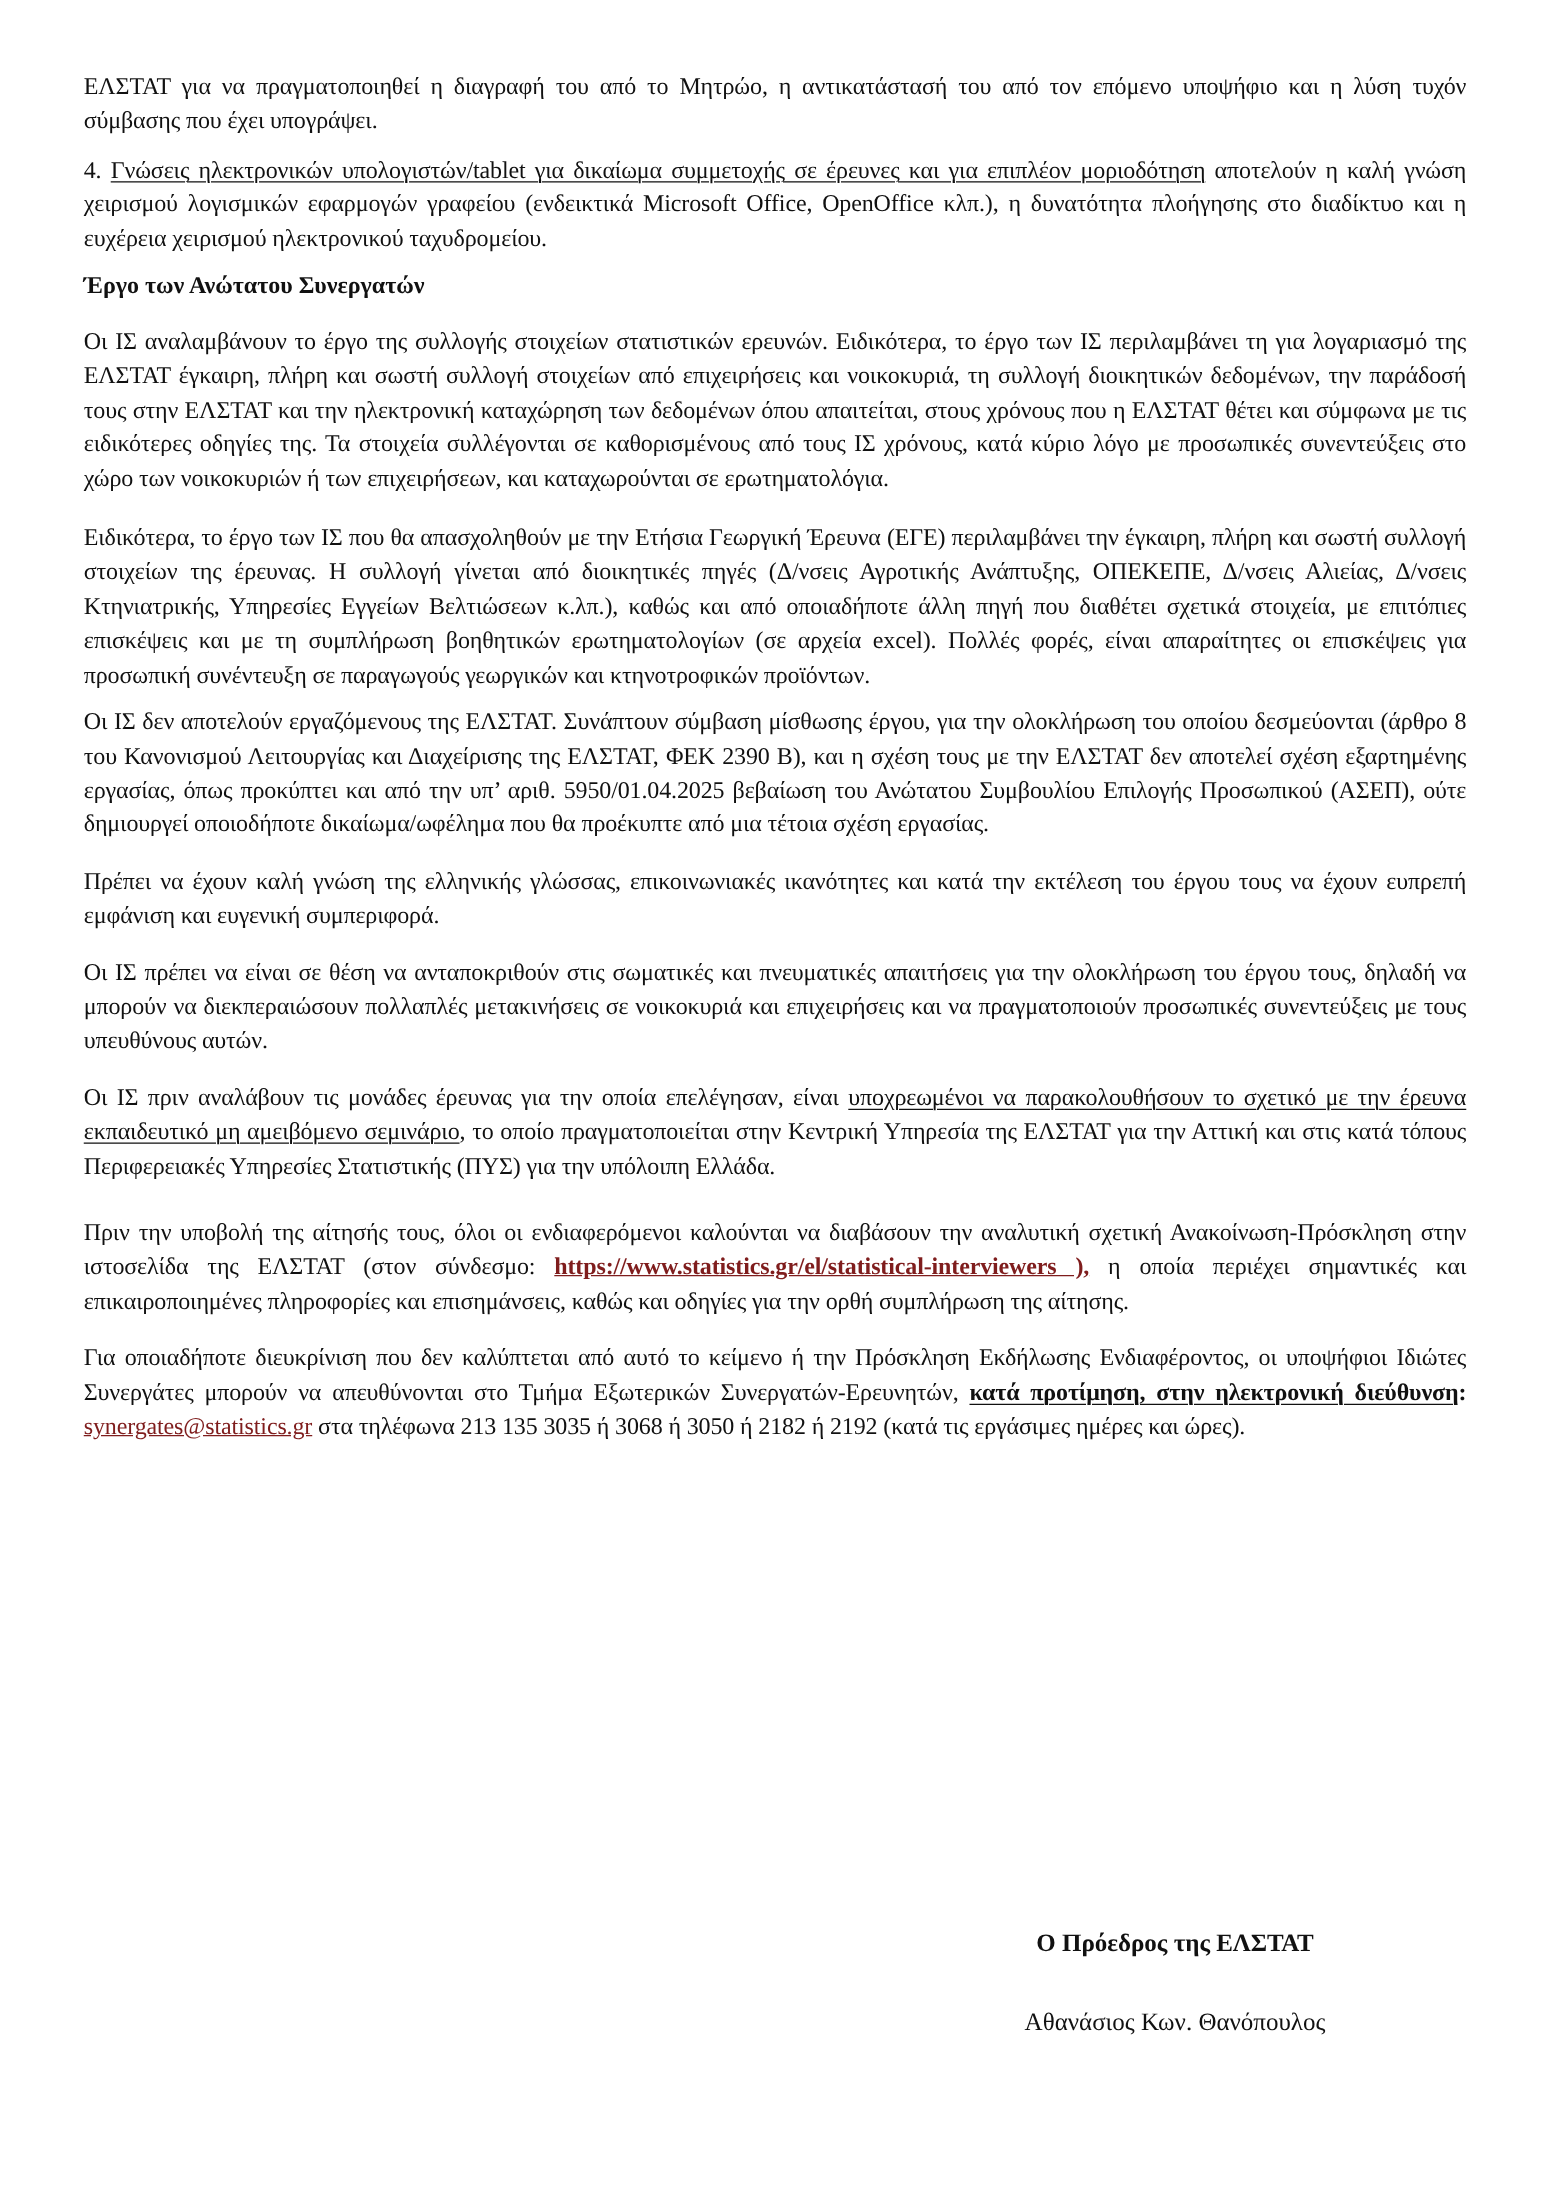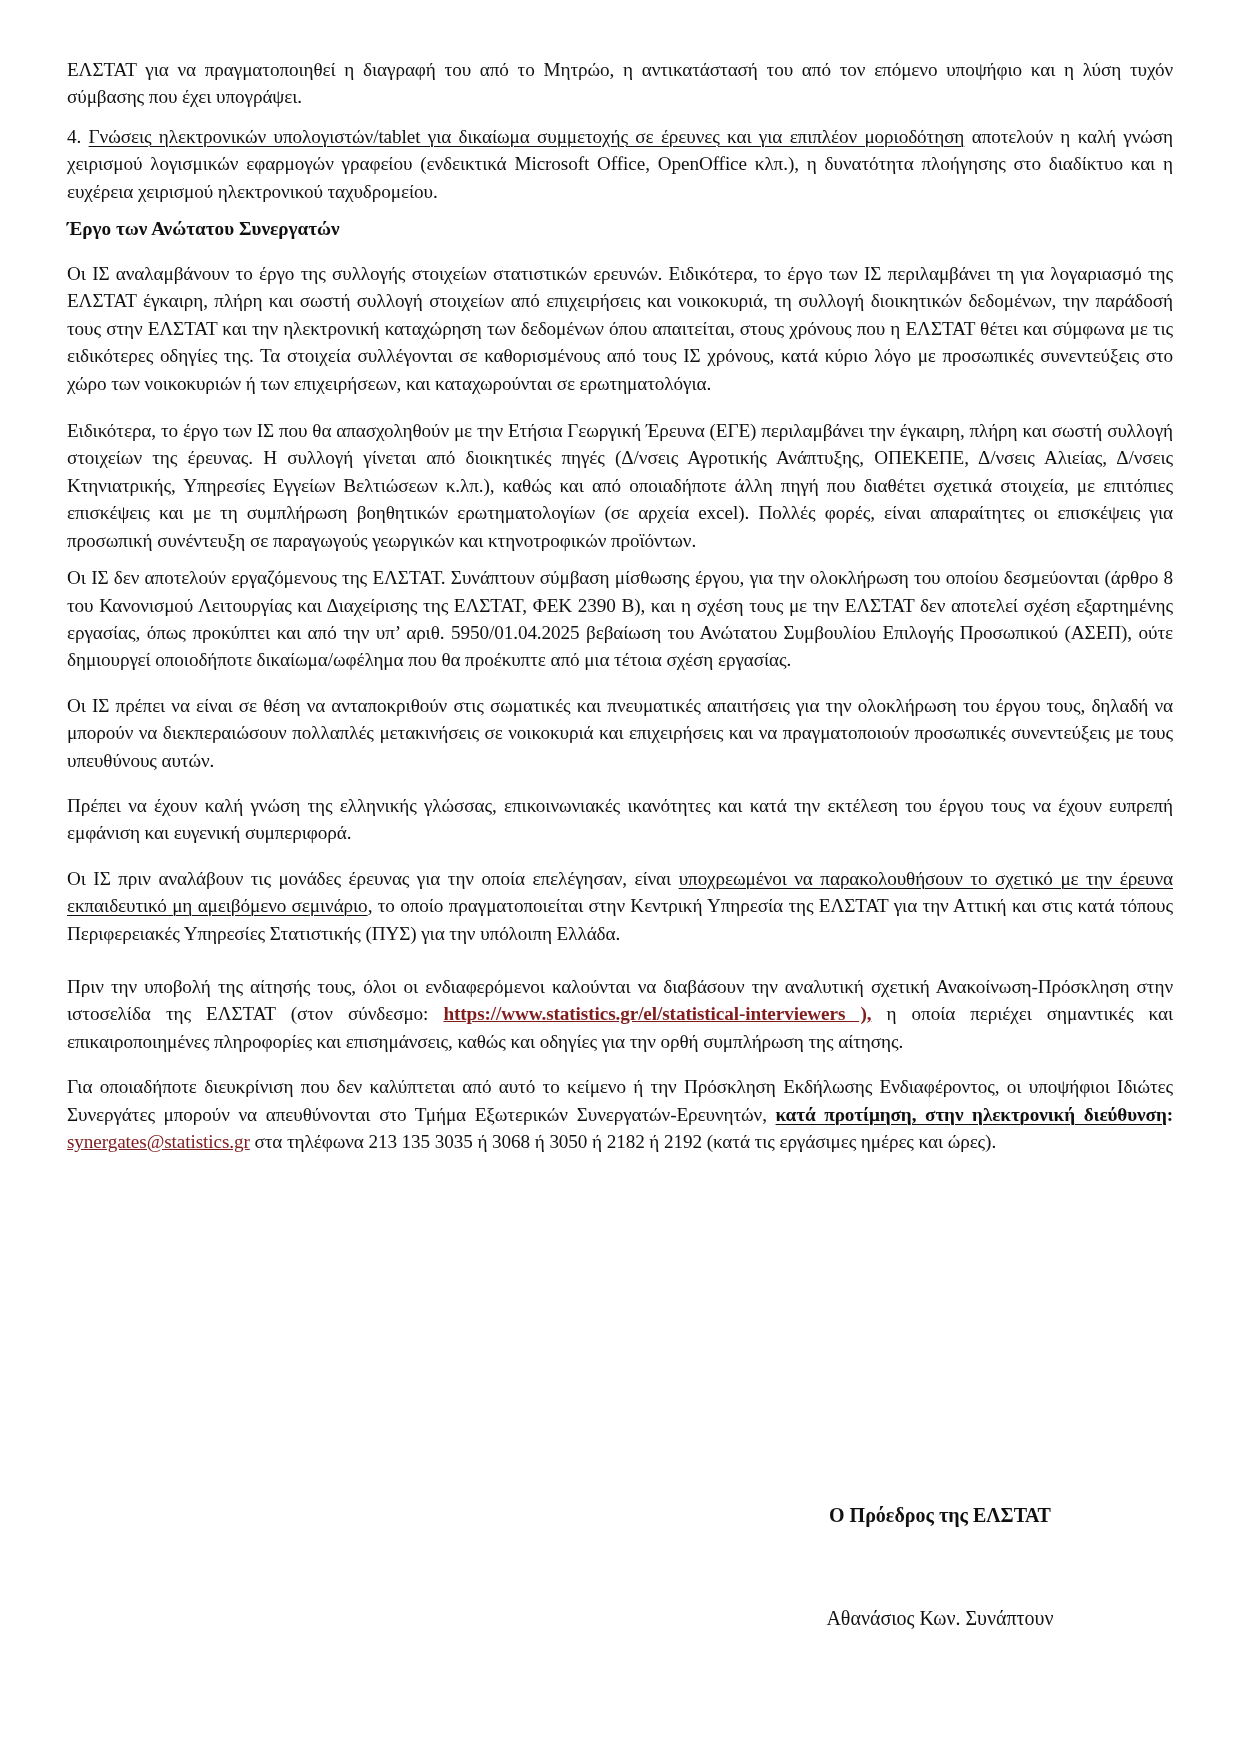--- a/index.html
+++ b/index.html
@@ -38,47 +38,47 @@
       font-weight: bold;
     }
     .sig {
       position: absolute;
       left: 790px;
       width: 300px;
       text-align: center;
       font-size: 20px;
       line-height: 30px;
     }
-    .sig-title { top: 1500px; font-weight: bold; }
+    .sig-title { top: 1540px; font-weight: bold; }
     .sig-name { top: 1603px; }
   </style>
 </head>
 <body>
 
 <div class="page">
 
   <p style="margin-bottom:12px">ΕΛΣΤΑΤ για να πραγματοποιηθεί η διαγραφή του από το Μητρώο, η αντικατάστασή του από τον επόμενο υποψήφιο και η λύση τυχόν σύμβασης που έχει υπογράψει.</p>
 
   <p style="margin-bottom:10px"><span>4. </span><span class="u">Γνώσεις ηλεκτρονικών υπολογιστών/tablet για δικαίωμα συμμετοχής σε έρευνες και για επιπλέον μοριοδότηση</span><span> αποτελούν η καλή γνώση χειρισμού λογισμικών εφαρμογών γραφείου (ενδεικτικά Microsoft Office, OpenOffice κλπ.), η δυνατότητα πλοήγησης στο διαδίκτυο και η ευχέρεια χειρισμού ηλεκτρονικού ταχυδρομείου.</span></p>
 
   <h3 style="margin-bottom:18px">Έργο των Ανώτατου Συνεργατών</h3>
 
   <p style="margin-bottom:20px">Οι ΙΣ αναλαμβάνουν το έργο της συλλογής στοιχείων στατιστικών ερευνών. Ειδικότερα, το έργο των ΙΣ περιλαμβάνει τη για λογαριασμό της ΕΛΣΤΑΤ έγκαιρη, πλήρη και σωστή συλλογή στοιχείων από επιχειρήσεις και νοικοκυριά, τη συλλογή διοικητικών δεδομένων, την παράδοσή τους στην ΕΛΣΤΑΤ και την ηλεκτρονική καταχώρηση των δεδομένων όπου απαιτείται, στους χρόνους που η ΕΛΣΤΑΤ θέτει και σύμφωνα με τις ειδικότερες οδηγίες της. Τα στοιχεία συλλέγονται σε καθορισμένους από τους ΙΣ χρόνους, κατά κύριο λόγο με προσωπικές συνεντεύξεις στο χώρο των νοικοκυριών ή των επιχειρήσεων, και καταχωρούνται σε ερωτηματολόγια.</p>
 
   <p style="margin-bottom:10px">Ειδικότερα, το έργο των ΙΣ που θα απασχοληθούν με την Ετήσια Γεωργική Έρευνα (ΕΓΕ) περιλαμβάνει την έγκαιρη, πλήρη και σωστή συλλογή στοιχείων της έρευνας. Η συλλογή γίνεται από διοικητικές πηγές (Δ/νσεις Αγροτικής Ανάπτυξης, ΟΠΕΚΕΠΕ, Δ/νσεις Αλιείας, Δ/νσεις Κτηνιατρικής, Υπηρεσίες Εγγείων Βελτιώσεων κ.λπ.), καθώς και από οποιαδήποτε άλλη πηγή που διαθέτει σχετικά στοιχεία, με επιτόπιες επισκέψεις και με τη συμπλήρωση βοηθητικών ερωτηματολογίων (σε αρχεία excel). Πολλές φορές, είναι απαραίτητες οι επισκέψεις για προσωπική συνέντευξη σε παραγωγούς γεωργικών και κτηνοτροφικών προϊόντων.</p>
 
   <p style="margin-bottom:18px">Οι ΙΣ δεν αποτελούν εργαζόμενους της ΕΛΣΤΑΤ. Συνάπτουν σύμβαση μίσθωσης έργου, για την ολοκλήρωση του οποίου δεσμεύονται (άρθρο 8 του Κανονισμού Λειτουργίας και Διαχείρισης της ΕΛΣΤΑΤ, ΦΕΚ 2390 Β), και η σχέση τους με την ΕΛΣΤΑΤ δεν αποτελεί σχέση εξαρτημένης εργασίας, όπως προκύπτει και από την υπ’ αριθ. 5950/01.04.2025 βεβαίωση του Ανώτατου Συμβουλίου Επιλογής Προσωπικού (ΑΣΕΠ), ούτε δημιουργεί οποιοδήποτε δικαίωμα/ωφέλημα που θα προέκυπτε από μια τέτοια σχέση εργασίας.</p>
 
 
+  <p style="margin-bottom:18px">Πρέπει να έχουν καλή γνώση της ελληνικής γλώσσας, επικοινωνιακές ικανότητες και κατά την εκτέλεση του έργου τους να έχουν ευπρεπή εμφάνιση και ευγενική συμπεριφορά.</p>
+
   <p style="margin-bottom:18px">Οι ΙΣ πρέπει να είναι σε θέση να ανταποκριθούν στις σωματικές και πνευματικές απαιτήσεις για την ολοκλήρωση του έργου τους, δηλαδή να μπορούν να διεκπεραιώσουν πολλαπλές μετακινήσεις σε νοικοκυριά και επιχειρήσεις και να πραγματοποιούν προσωπικές συνεντεύξεις με τους υπευθύνους αυτών.</p>
-
-  <p style="margin-bottom:18px">Πρέπει να έχουν καλή γνώση της ελληνικής γλώσσας, επικοινωνιακές ικανότητες και κατά την εκτέλεση του έργου τους να έχουν ευπρεπή εμφάνιση και ευγενική συμπεριφορά.</p>
 
   <p style="margin-bottom:26px"><span>Οι ΙΣ πριν αναλάβουν τις μονάδες έρευνας για την οποία επελέγησαν, είναι </span><span class="u">υποχρεωμένοι να παρακολουθήσουν το σχετικό με την έρευνα εκπαιδευτικό μη αμειβόμενο σεμινάριο</span><span>, το οποίο πραγματοποιείται στην Κεντρική Υπηρεσία της ΕΛΣΤΑΤ για την Αττική και στις κατά τόπους Περιφερειακές Υπηρεσίες Στατιστικής (ΠΥΣ) για την υπόλοιπη Ελλάδα.</span></p>
 
   <p style="margin-bottom:18px"><span>Πριν την υποβολή της αίτησής τους, όλοι οι ενδιαφερόμενοι καλούνται να διαβάσουν την αναλυτική σχετική Ανακοίνωση-Πρόσκληση στην ιστοσελίδα της ΕΛΣΤΑΤ (στον σύνδεσμο: </span><a class="link" href="#">https://www.statistics.gr/el/statistical-interviewers ),</a><span> η οποία περιέχει σημαντικές και επικαιροποιημένες πληροφορίες και επισημάνσεις, καθώς και οδηγίες για την ορθή συμπλήρωση της αίτησης.</span></p>
 
   <p><span>Για οποιαδήποτε διευκρίνιση που δεν καλύπτεται από αυτό το κείμενο ή την Πρόσκληση Εκδήλωσης Ενδιαφέροντος, οι υποψήφιοι Ιδιώτες Συνεργάτες μπορούν να απευθύνονται στο Τμήμα Εξωτερικών Συνεργατών-Ερευνητών, </span><span class="b u">κατά προτίμηση, στην ηλεκτρονική διεύθυνση</span><span class="b">:</span> <a class="link" href="#" style="font-weight:normal">synergates@statistics.gr</a><span> στα τηλέφωνα 213 135 3035 ή 3068 ή 3050 ή 2182 ή 2192 (κατά τις εργάσιμες ημέρες και ώρες).</span></p>
 
 </div>
 
 <div class="sig sig-title">Ο Πρόεδρος της ΕΛΣΤΑΤ</div>
-<div class="sig sig-name">Αθανάσιος Κων. Συνάπτουν</div>
+<div class="sig sig-name">Αθανάσιος Κων. Θανόπουλος</div>
 
 </body></html>

